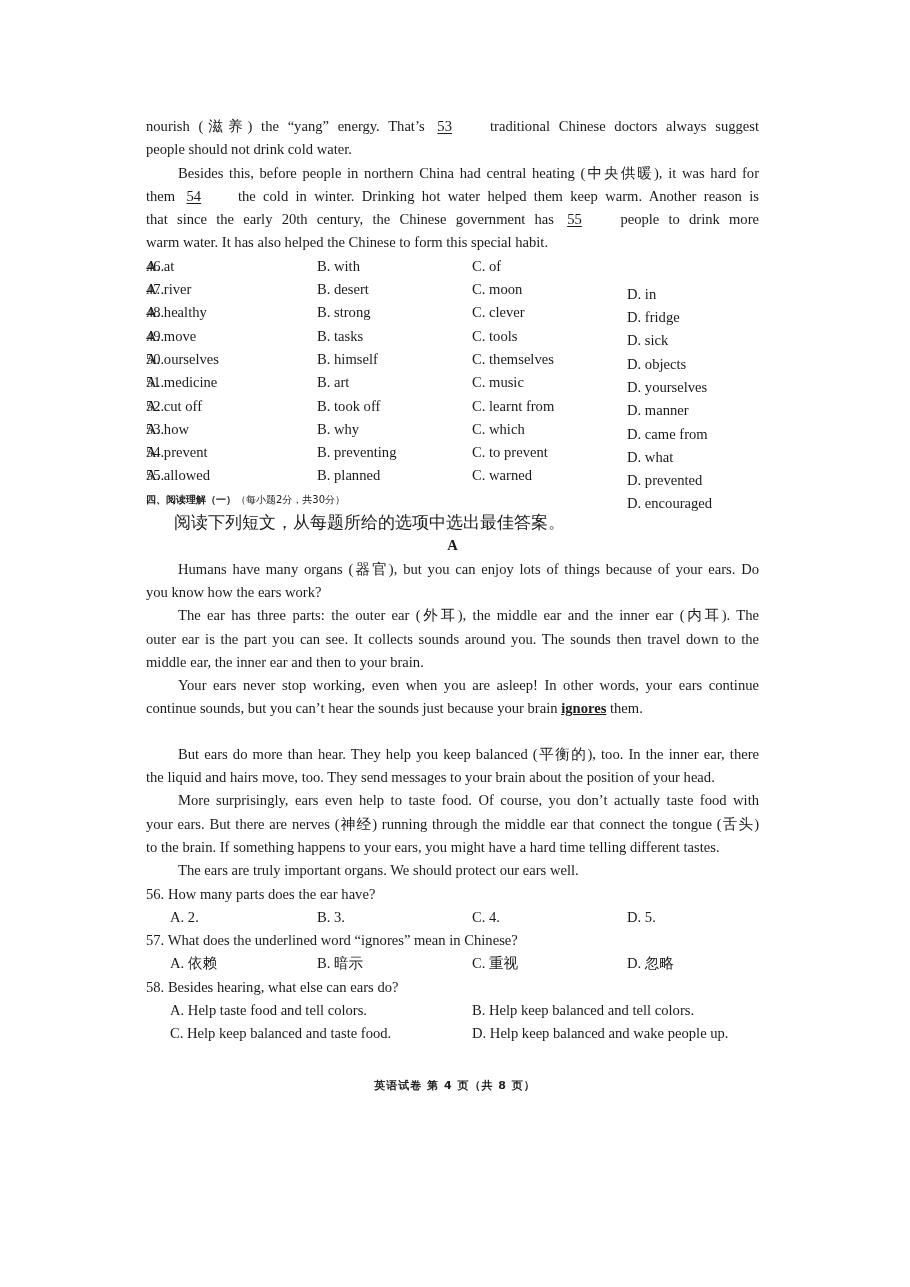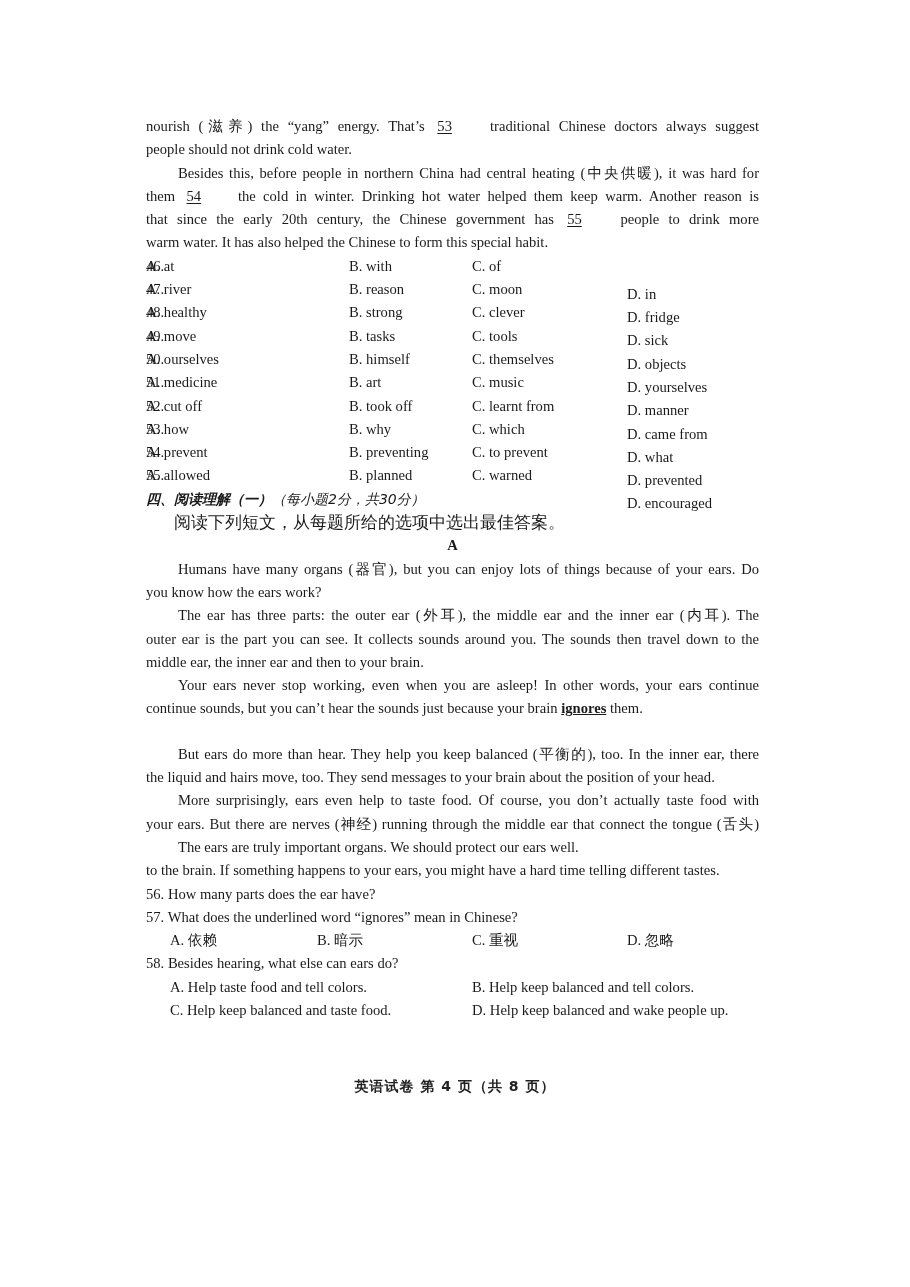--- a/index.html
+++ b/index.html
@@ -7,31 +7,31 @@
     width: 910px; height: 1287px; background: #ffffff; position: relative; overflow: hidden;
     font-family: "Liberation Serif", "DejaVu Serif", serif; color: #1a1a1a;
   }
   .page { position: absolute; left: 146px; top: 115px; width: 613px; font-size: 14.6px; }
   .line { height: 23.3px; line-height: 23.3px; white-space: nowrap; }
   .just { text-align: justify; text-align-last: justify; display: block; }
   .ind { padding-left: 32px; }
   .blank { display: inline-block; min-width: 40px; text-align: right; text-decoration: underline; text-underline-offset: 2px; padding: 0 4px; }
   .opts { position: relative; height: 23.3px; line-height: 23.3px; white-space: nowrap; }
   .opts span { position: absolute; top: 0; }
-  .c0 { left: 0; } .c1 { left: 171px; margin-left: 32px; } .c2 { left: 326px; } .c3 { left: 481px; margin-top: 28px; }
+  .c0 { left: 0; } .c1 { left: 171px; } .c2 { left: 326px; } .c3 { left: 481px; margin-top: 28px; }
   .qopt { position: relative; height: 23.3px; line-height: 23.3px; white-space: nowrap; }
   .qopt span { position: absolute; top: 0; }
   .q0 { left: 24px; } .q1 { left: 171px; } .q2 { left: 326px; } .q3 { left: 481px; }
-  .section-head { font-family: "DejaVu Sans", sans-serif; font-size: 14px; font-weight: bold; height: 23.3px; line-height: 23.3px; font-style: italic; }
+  .section-head { font-family: "DejaVu Sans", sans-serif; font-size: 10px; font-weight: bold; height: 23.3px; line-height: 23.3px; }
   .section-head .sub { font-weight: normal; }
   .instr { font-family: "DejaVu Sans", sans-serif; font-size: 17px; height: 23.3px; line-height: 23.3px; padding-left: 28px; }
   .title-a { text-align: center; font-weight: bold; height: 23.3px; line-height: 23.3px; }
   .gap { height: 22px; }
   .ul { text-decoration: underline; font-weight: bold; }
-  .footer { position: absolute; left: 0; width: 910px; top: 1078px; text-align: center; font-family: "DejaVu Sans", sans-serif; font-size: 14px; font-weight: bold; letter-spacing: 1px; color: #222; }
+  .footer { position: absolute; left: 0; width: 910px; top: 1078px; text-align: center; font-family: "DejaVu Sans", sans-serif; font-size: 11px; font-weight: bold; letter-spacing: 1px; color: #222; }
 </style>
 </head>
 <body>
 
 <div class="page">
 
   <div>
     <div class="line">
         <span class="just"><span>nourish (滋养) the “yang” energy. That’s </span><span class="blank">53</span><span> traditional Chinese doctors always suggest</span></span>
       </div>
@@ -56,21 +56,21 @@
         </span>
         <span class="c1">B. with</span>
         <span class="c2">C. of</span>
         <span class="c3">D. in</span>
       </div>
     <div class="opts">
         <span class="c0">
           <span>47.</span> 
           <span>A. river</span>
         </span>
-        <span class="c1">B. reason</span>
+        <span class="c1">B. desert</span>
         <span class="c2">C. moon</span>
         <span class="c3">D. fridge</span>
       </div>
     <div class="opts">
         <span class="c0">
           <span>48.</span> 
           <span>A. healthy</span>
         </span>
         <span class="c1">B. strong</span>
         <span class="c2">C. clever</span>
@@ -165,26 +165,32 @@
     <div class="line ind">
         <span class="just">But ears do more than hear. They help you keep balanced (平衡的), too. In the inner ear, there</span>
       </div>
     <div class="line">the liquid and hairs move, too. They send messages to your brain about the position of your head.</div>
     <div class="line ind">
         <span class="just">More surprisingly, ears even help to taste food. Of course, you don’t actually taste food with</span>
       </div>
     <div class="line">
         <span class="just">your ears. But there are nerves (神经) running through the middle ear that connect the tongue (舌头)</span>
       </div>
+    <div class="line">to the brain. If something happens to your ears, you might have a hard time telling different tastes.</div>
     <div class="line ind">The ears are truly important organs. We should protect our ears well.</div>
-    <div class="line">to the brain. If something happens to your ears, you might have a hard time telling different tastes.</div>
   </div>
 
   <div>
     <div class="line">56. How many parts does the ear have?</div>
+    <div class="qopt">
+        <span class="q0">A. 2.</span>
+        <span class="q1">B. 3.</span>
+        <span class="q2">C. 4.</span>
+        <span class="q3">D. 5.</span>
+      </div>
     <div class="line">57. What does the underlined word “ignores” mean in Chinese?</div>
     <div class="qopt">
         <span class="q0">A. 依赖</span>
         <span class="q1">B. 暗示</span>
         <span class="q2">C. 重视</span>
         <span class="q3">D. 忽略</span>
       </div>
     <div class="line">58. Besides hearing, what else can ears do?</div>
     <div class="qopt">
         <span class="q0">A. Help taste food and tell colors.</span>

